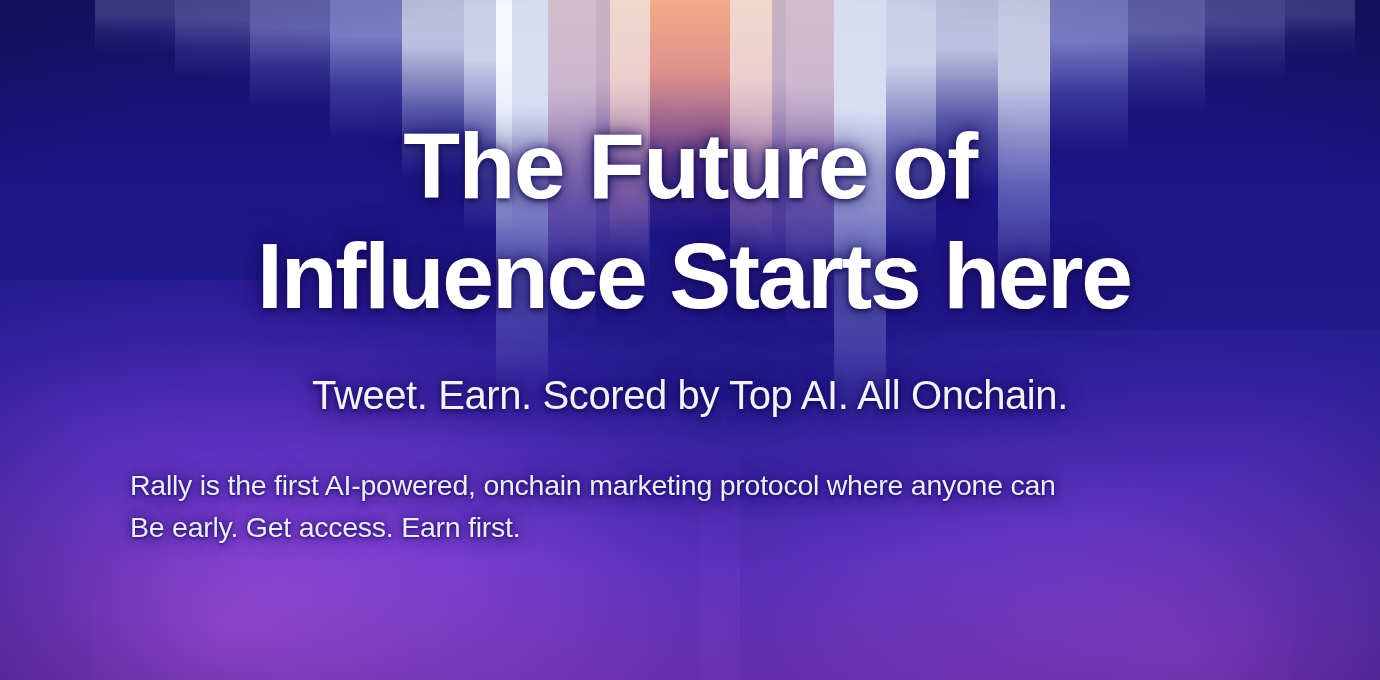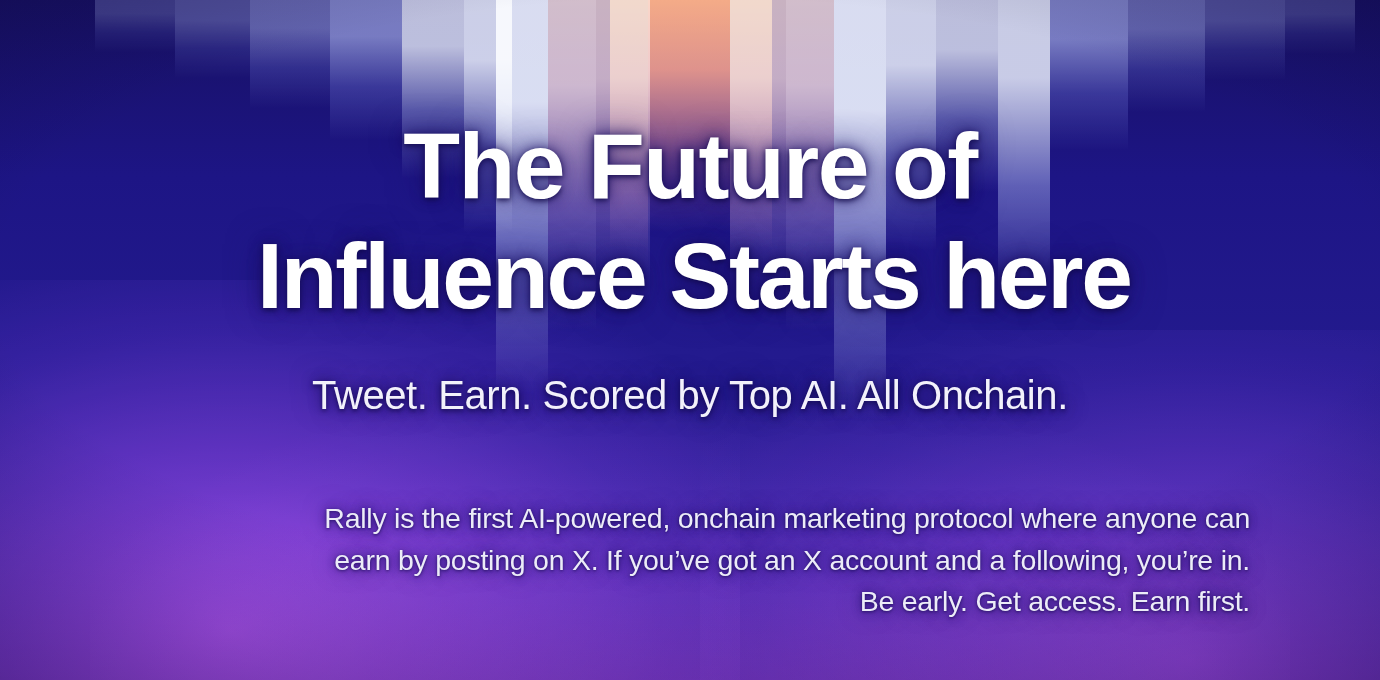--- a/index.html
+++ b/index.html
@@ -125,23 +125,23 @@
     letter-spacing:-0.4px;
     text-align:center;
     text-shadow:
       0 0 12px rgba(22,12,90,0.9),
       0 0 26px rgba(22,12,90,0.55),
       0 2px 4px rgba(10,5,50,0.6);
     white-space:nowrap;
   }
 
   .body-copy {
-    margin-top:80px;
+    margin-top:47px;
     width:1120px;
-    text-align:right;
+    text-align:left;
     color:#ececf8;
     font-size:28.5px;
     font-weight:400;
     line-height:1.45;
     letter-spacing:-0.25px;
     text-shadow:
       0 0 10px rgba(30,16,104,0.9),
       0 0 22px rgba(30,16,104,0.5),
       0 1px 3px rgba(10,5,50,0.6);
   }
@@ -193,18 +193,17 @@
 
     <h1 class="headline">
       <span class="headline-line headline-line-1">The Future of</span>
       <span class="headline-line headline-line-2">Influence Starts here</span>
     </h1>
 
     <p class="subhead">Tweet. Earn. Scored by Top AI. All Onchain.</p>
 
     <div class="body-copy">
       <span class="body-line">Rally is the first AI-powered, onchain marketing protocol where anyone can</span>
-      <span class="body-line">earn by posting on X. If you’ve got an X account and a following, you’re in.</span>
       <span class="body-line">Be early. Get access. Earn first.</span>
     </div>
 
   </div>
 </div>
 
 </body></html>

